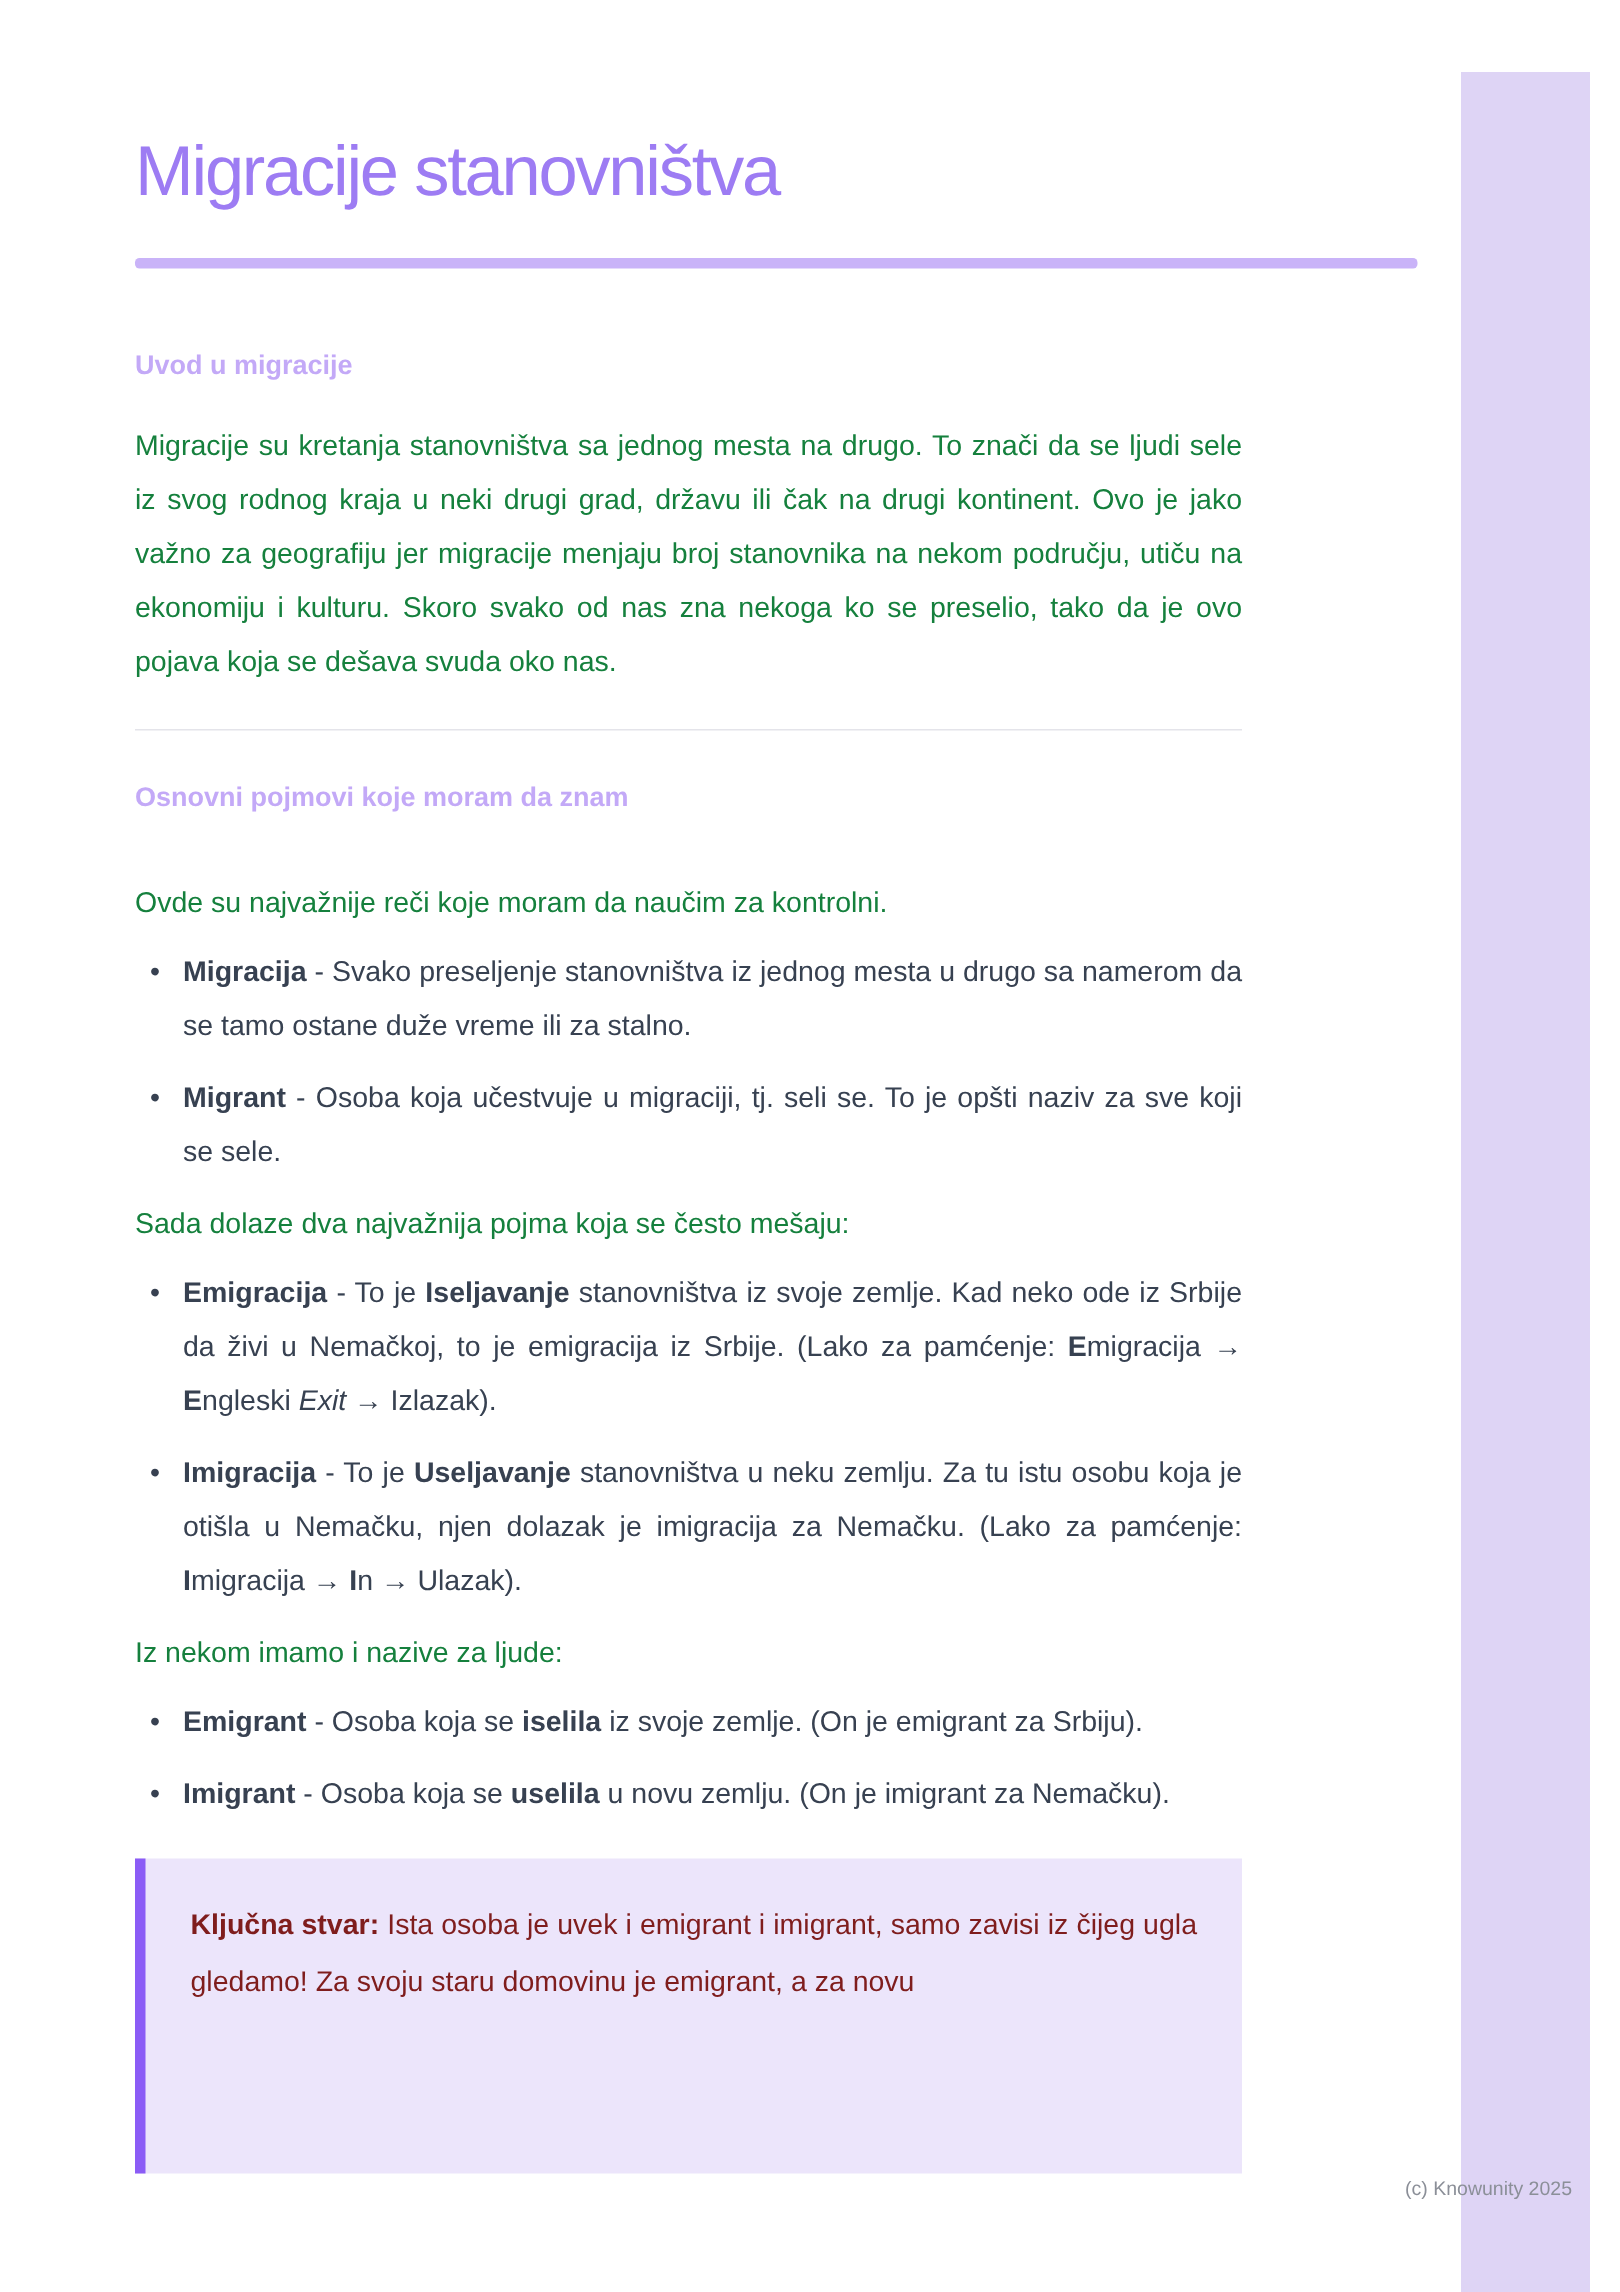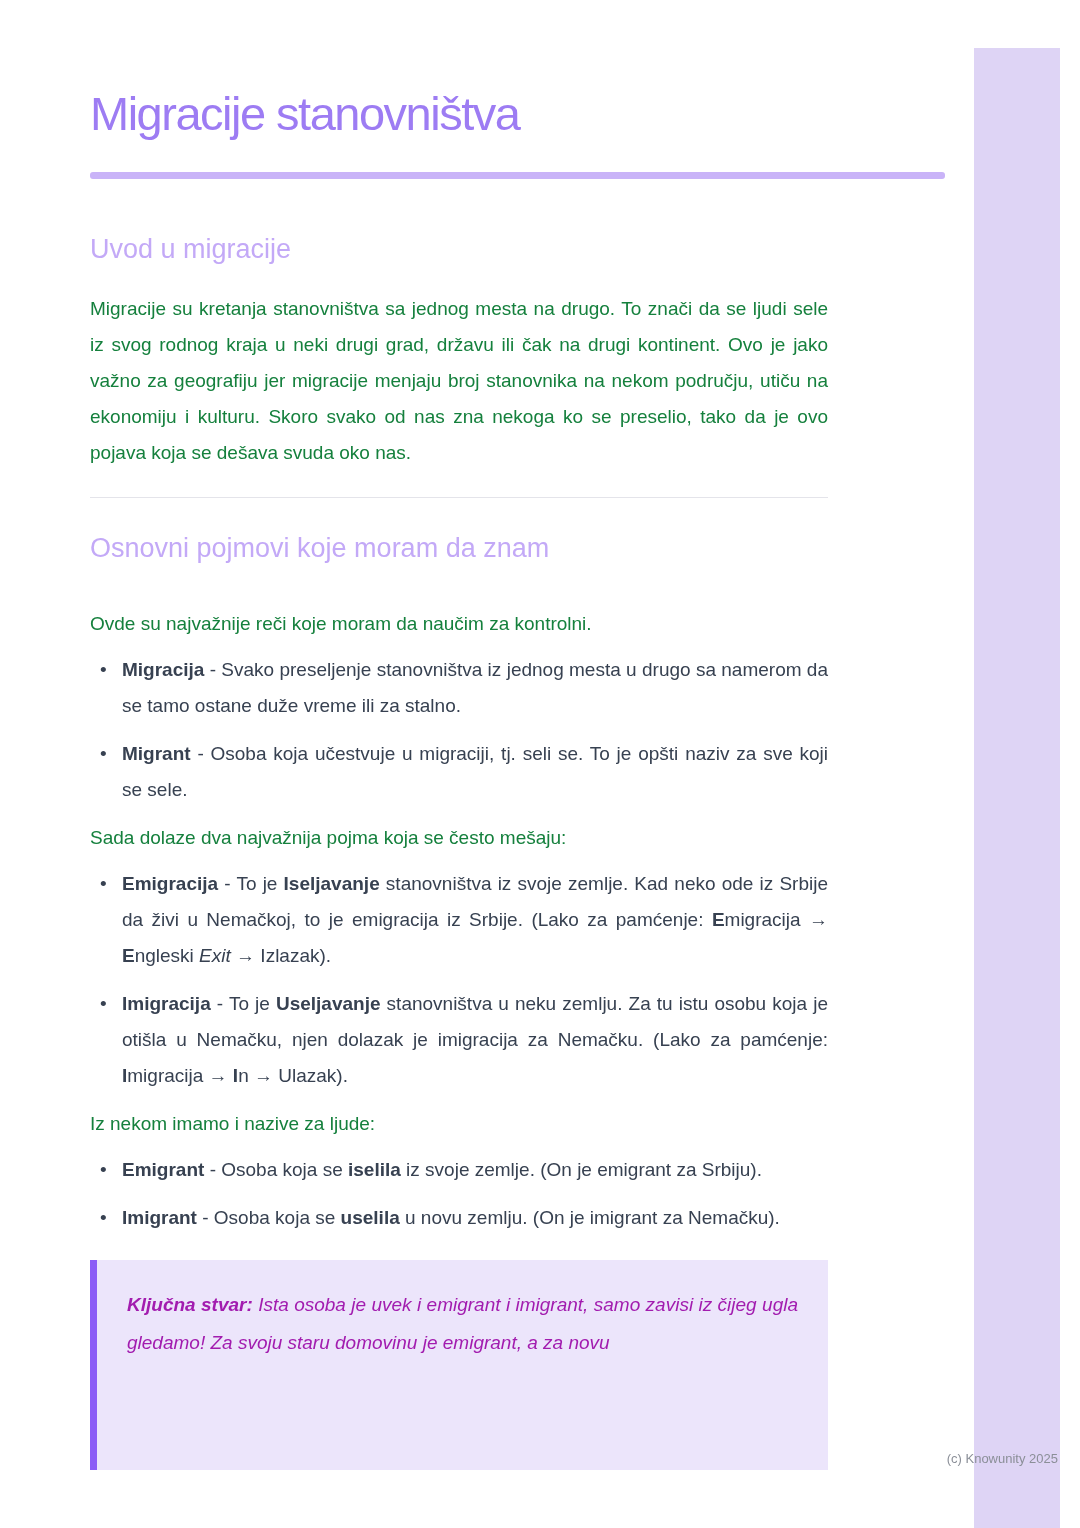--- a/index.html
+++ b/index.html
@@ -14,21 +14,21 @@
   .accent-bar {
     position: absolute;
     top: 48px;
     right: 20px;
     width: 86px;
     height: 1480px;
     background: #ded4f5;
   }
   .footer {
     position: absolute;
-    right: 22px;
+    right: 32px;
     bottom: 62px;
     font-size: 13px;
     color: #8b8f98;
     z-index: 5;
   }
   .content {
     position: absolute;
     left: 90px;
     top: 0;
     width: 855px;
@@ -42,23 +42,23 @@
     color: #9d7cf3;
   }
   .title-rule {
     margin-top: 32px;
     width: 855px;
     height: 7px;
     border-radius: 3px;
     background: #c9b3f8;
   }
   h2.section-heading {
-    font-size: 27px;
+    font-size: 18px;
     line-height: 1.2;
-    font-weight: 400;
+    font-weight: 700;
     color: #c3a9f7;
   }
   .h2-uvod { margin-top: 54px; }
   .h2-pojmovi { margin-top: 34px; }
   .text {
     width: 738px;
     font-size: 19px;
     line-height: 36px;
     text-align: justify;
     color: #15803d;
@@ -98,22 +98,21 @@
     width: 738px;
     min-height: 210px;
     background: #ece5fb;
     border-left: 7px solid #8b5cf6;
     padding: 26px 30px 30px 30px;
   }
   .callout p {
     font-size: 19px;
     line-height: 38px;
     text-align: justify;
-    color: #a21caf;
-    font-style: italic;
+    color: #7f1d1d;
   }
 </style>
 </head>
 <body>
 
 <div class="accent-bar"></div>
 
 <div class="footer">(c) Knowunity 2025</div>
 
 <main class="content">

